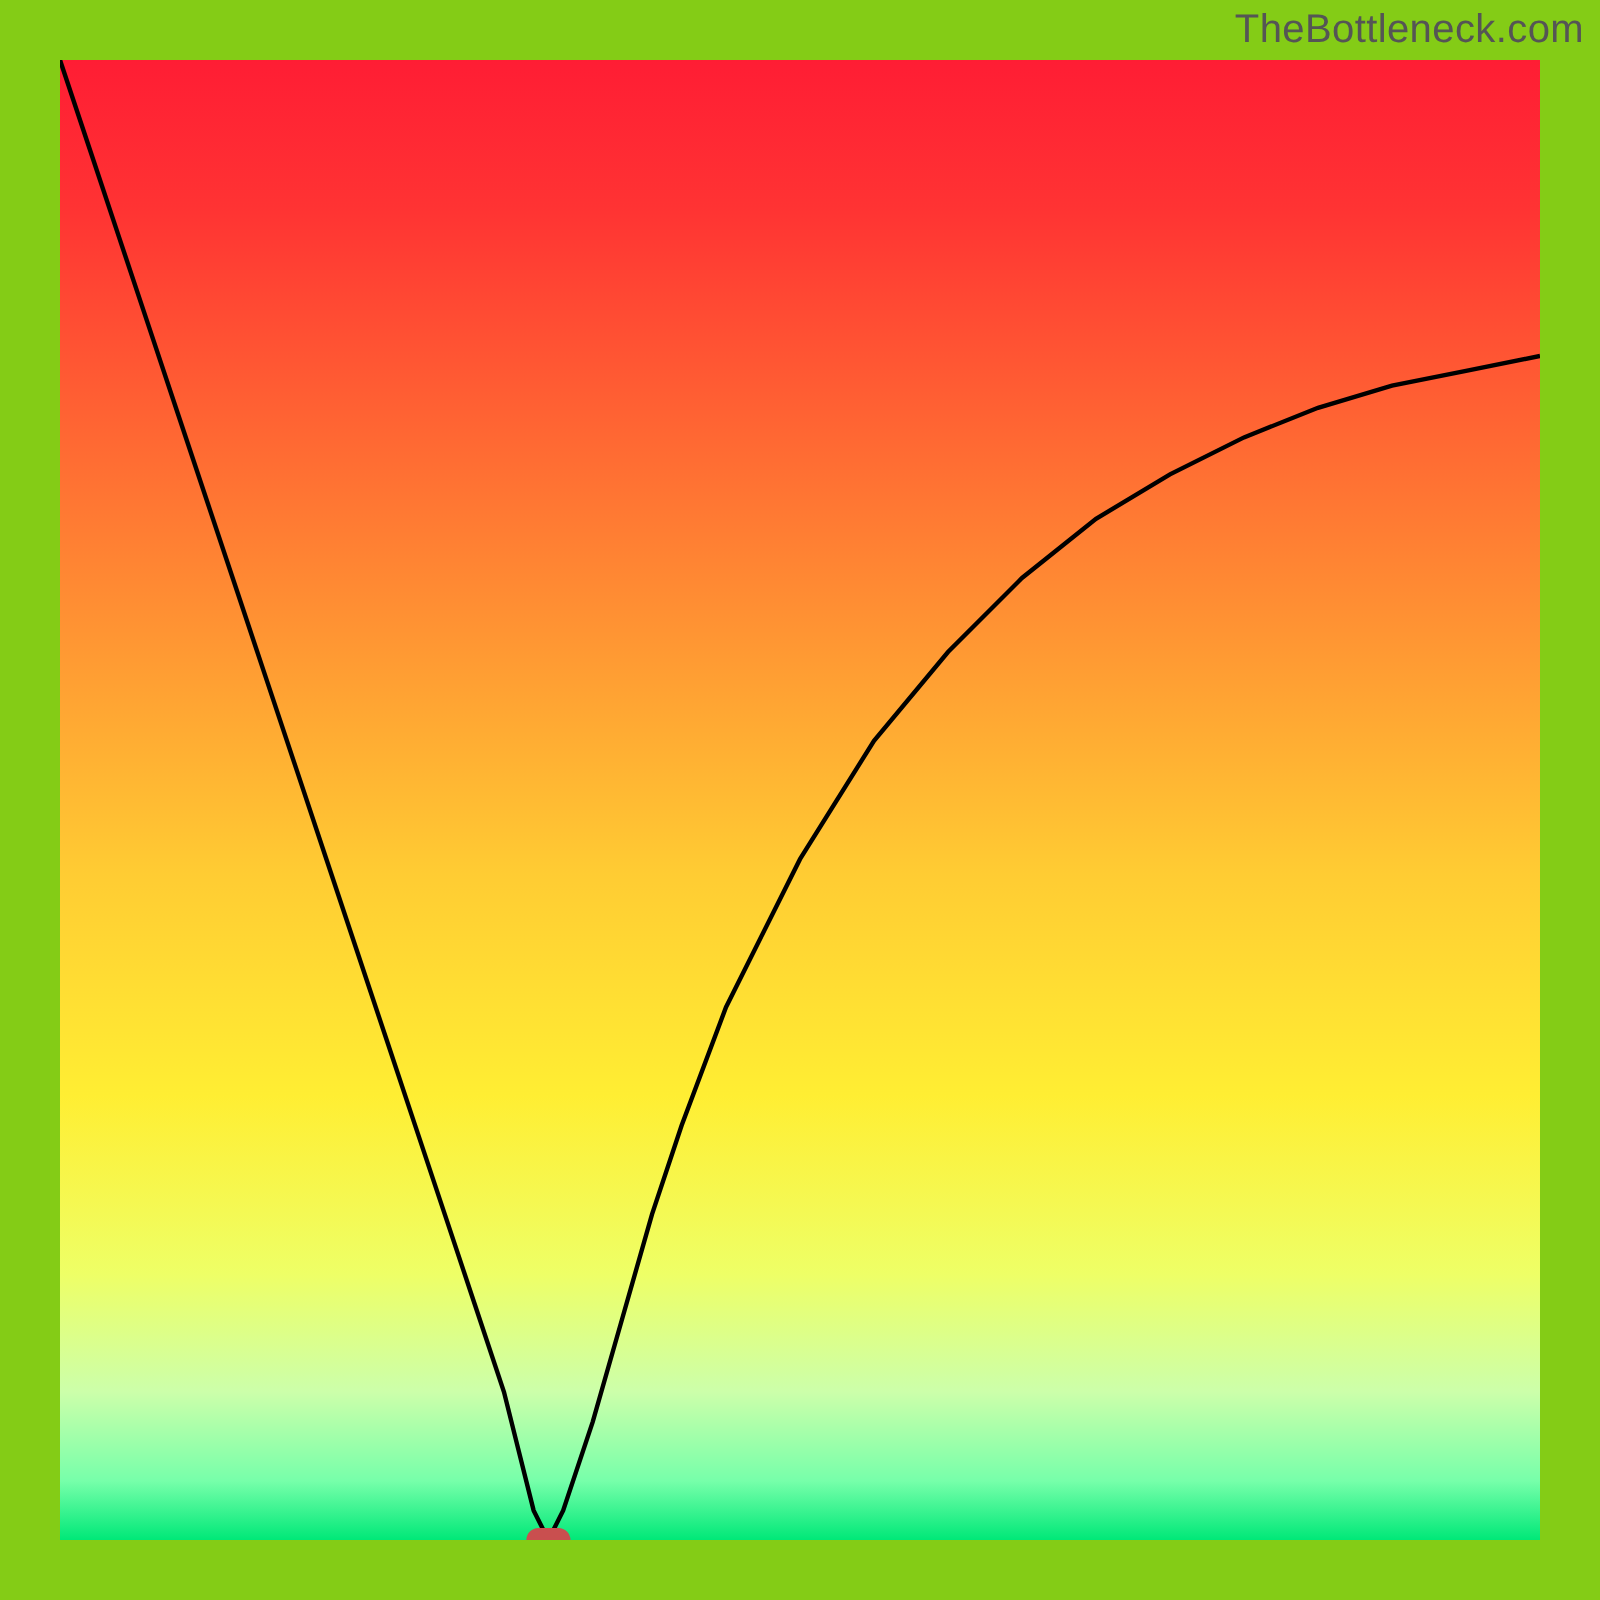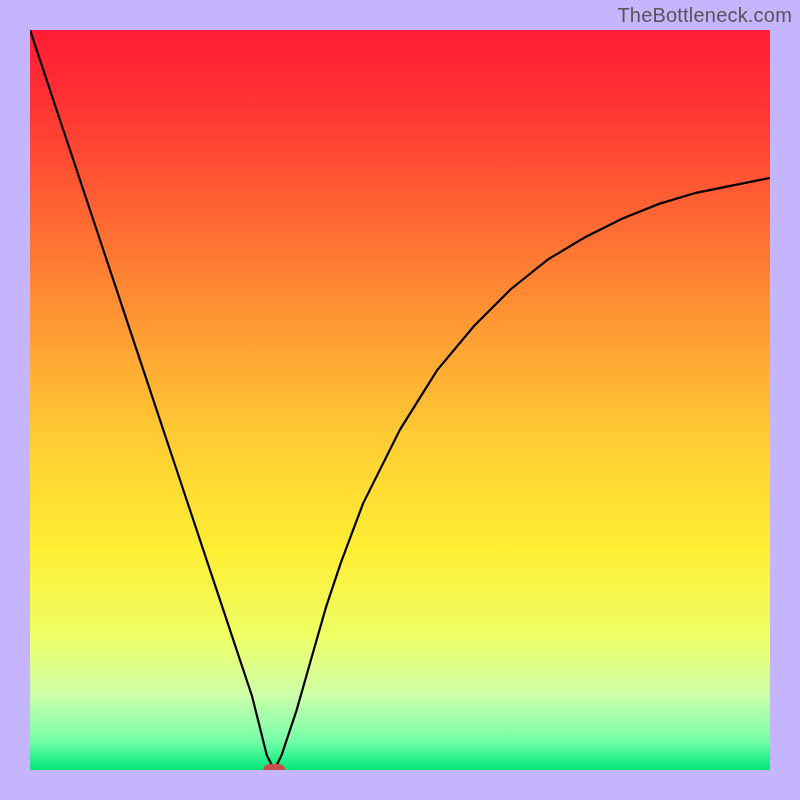--- a/index.html
+++ b/index.html
@@ -8,21 +8,21 @@
     width: 800px;
     height: 800px;
     background: #000;
     font-family: Arial, Helvetica, sans-serif;
     overflow: hidden;
   }
   .container {
     position: relative;
     width: 800px;
     height: 800px;
-    background: #c4b5fd;
+    background: #84cc16;
   }
   .watermark {
     position: absolute;
     top: 4px;
     right: 8px;
     color: #555;
     font-size: 20px;
     font-weight: 500;
     z-index: 10;
     letter-spacing: 0.2px;

